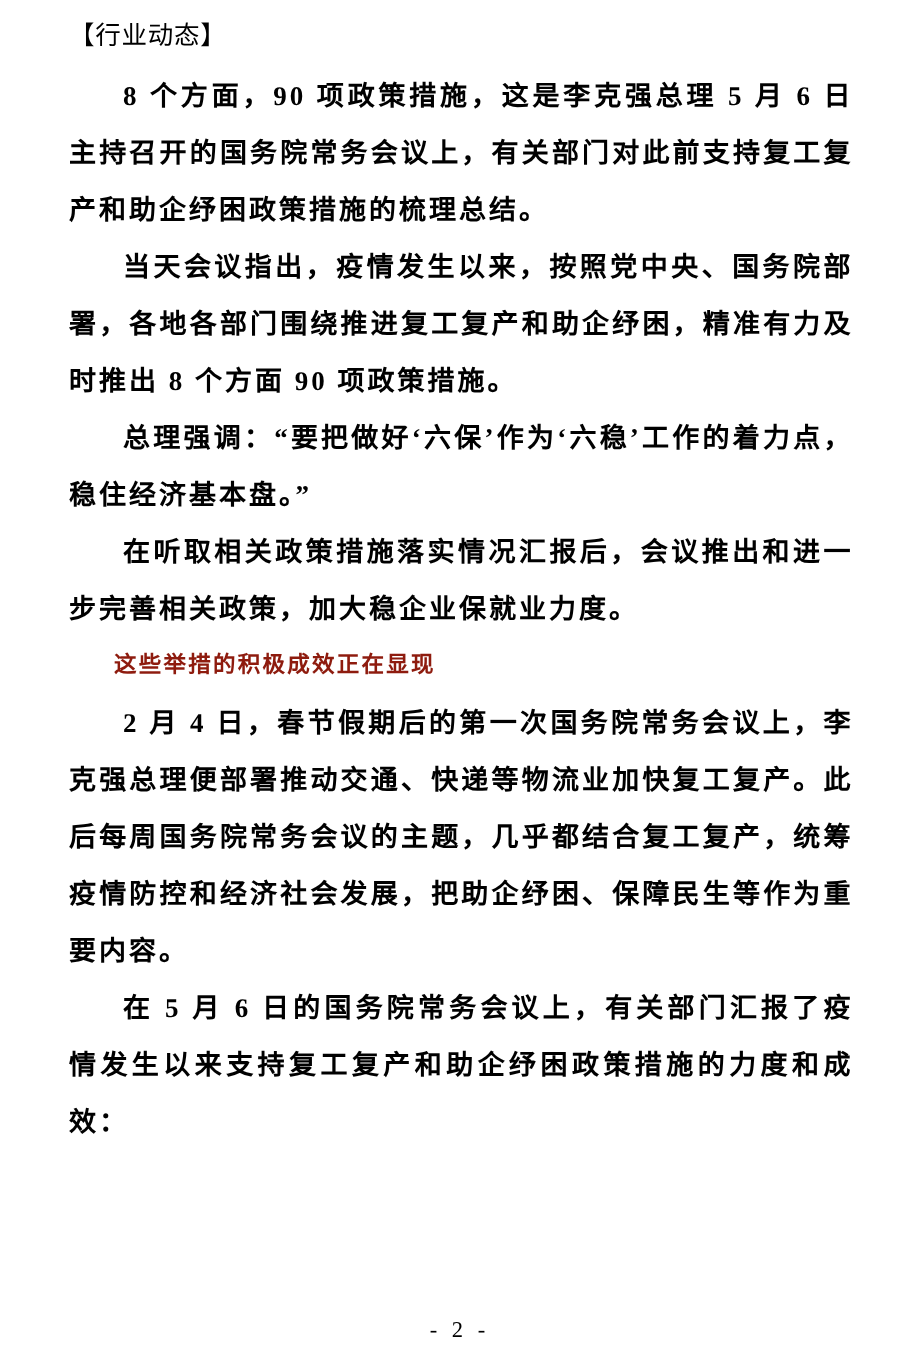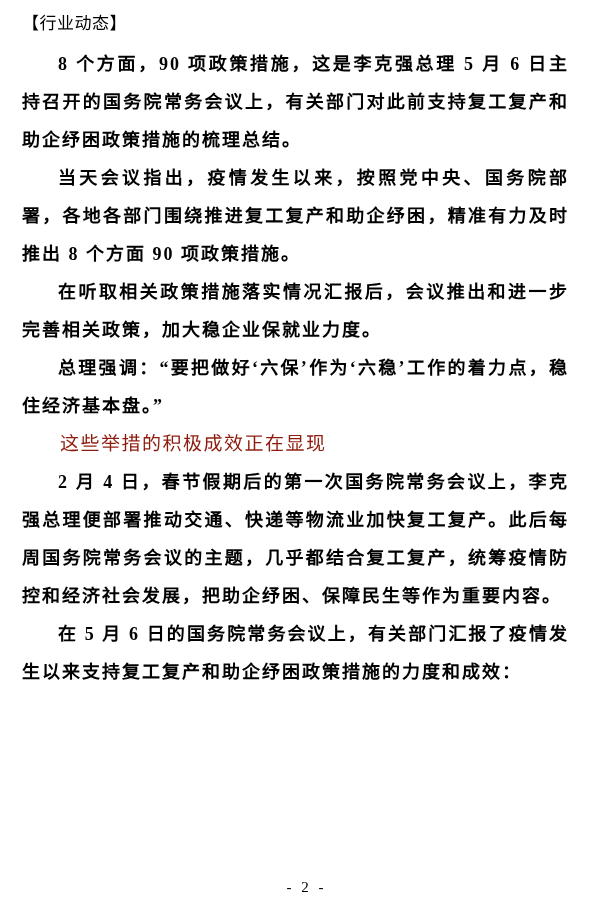--- a/index.html
+++ b/index.html
@@ -9,21 +9,21 @@
   }
   .page {
     position: relative;
     width: 613px;
     height: 908px;
     margin: 0;
     background: var(--page-bg, #ffffff);
     color: var(--text-color, #000000);
     font-family: "Liberation Serif", "DejaVu Serif", serif;
     box-sizing: border-box;
-    padding: 12px 44px 0 22px;
+    padding: 12px 44px 0 46px;
     overflow: hidden;
   }
   .section-tag {
     font-family: "Liberation Sans", "DejaVu Sans", sans-serif;
     font-size: 17px;
     line-height: 24px;
     letter-spacing: 0.5px;
     font-weight: 500;
   }
   .title {
@@ -43,22 +43,22 @@
     text-justify: inter-character;
   }
   .body p {
     margin: 0;
     text-indent: 2em;
     letter-spacing: 2px;
     font-weight: bold;
   }
   .subheading {
     margin: 0;
-    font-size: 19px;
-    font-weight: normal;
+    font-size: 15px;
+    font-weight: bold;
     line-height: 38px;
     text-indent: 2em;
     letter-spacing: 1.5px;
     color: var(--accent-color, #8e1b0e);
   }
   .footer {
     position: absolute;
     bottom: 12px;
     left: 0;
     width: 100%;
@@ -72,22 +72,22 @@
 <body>
 
 <div class="page">
 
   <div class="section-tag">【行业动态】</div>
 
 
   <div class="body">
     <p>8 个方面，90 项政策措施，这是李克强总理 5 月 6 日主持召开的国务院常务会议上，有关部门对此前支持复工复产和助企纾困政策措施的梳理总结。</p>
     <p>当天会议指出，疫情发生以来，按照党中央、国务院部署，各地各部门围绕推进复工复产和助企纾困，精准有力及时推出 8 个方面 90 项政策措施。</p>
+    <p>总理强调：“要把做好‘六保’作为‘六稳’工作的着力点，稳住经济基本盘。”</p>
     <p>在听取相关政策措施落实情况汇报后，会议推出和进一步完善相关政策，加大稳企业保就业力度。</p>
-    <p>总理强调：“要把做好‘六保’作为‘六稳’工作的着力点，稳住经济基本盘。”</p>
 
     <h2 class="subheading">这些举措的积极成效正在显现</h2>
 
     <p>2 月 4 日，春节假期后的第一次国务院常务会议上，李克强总理便部署推动交通、快递等物流业加快复工复产。此后每周国务院常务会议的主题，几乎都结合复工复产，统筹疫情防控和经济社会发展，把助企纾困、保障民生等作为重要内容。</p>
     <p>在 5 月 6 日的国务院常务会议上，有关部门汇报了疫情发生以来支持复工复产和助企纾困政策措施的力度和成效：</p>
   </div>
 
   <div class="footer">- 2 -</div>
 
 </div>

